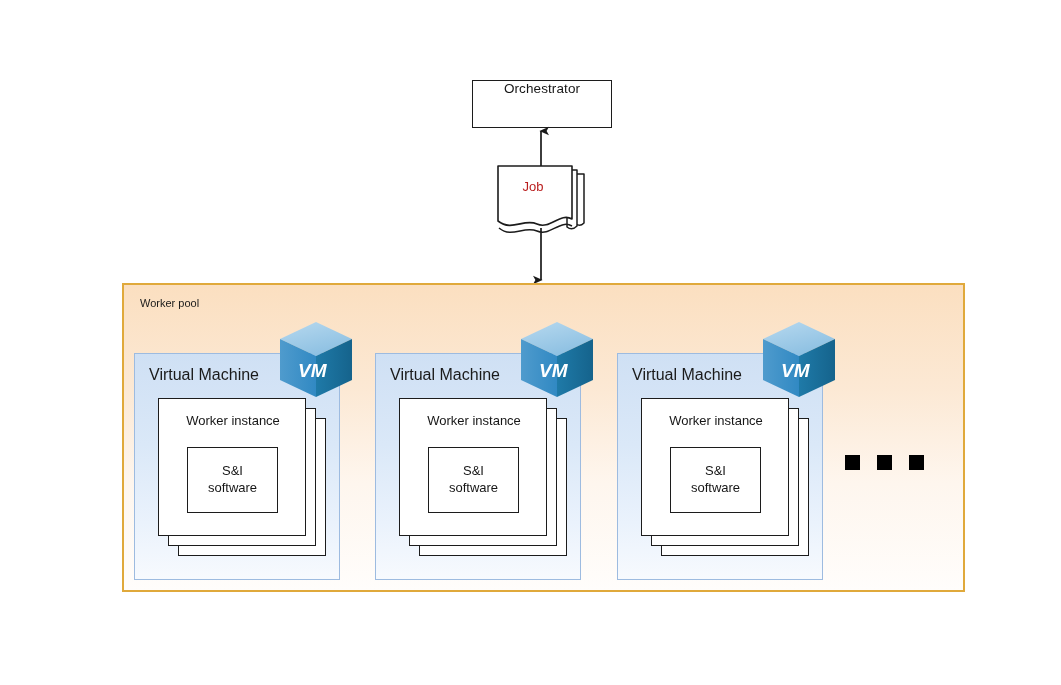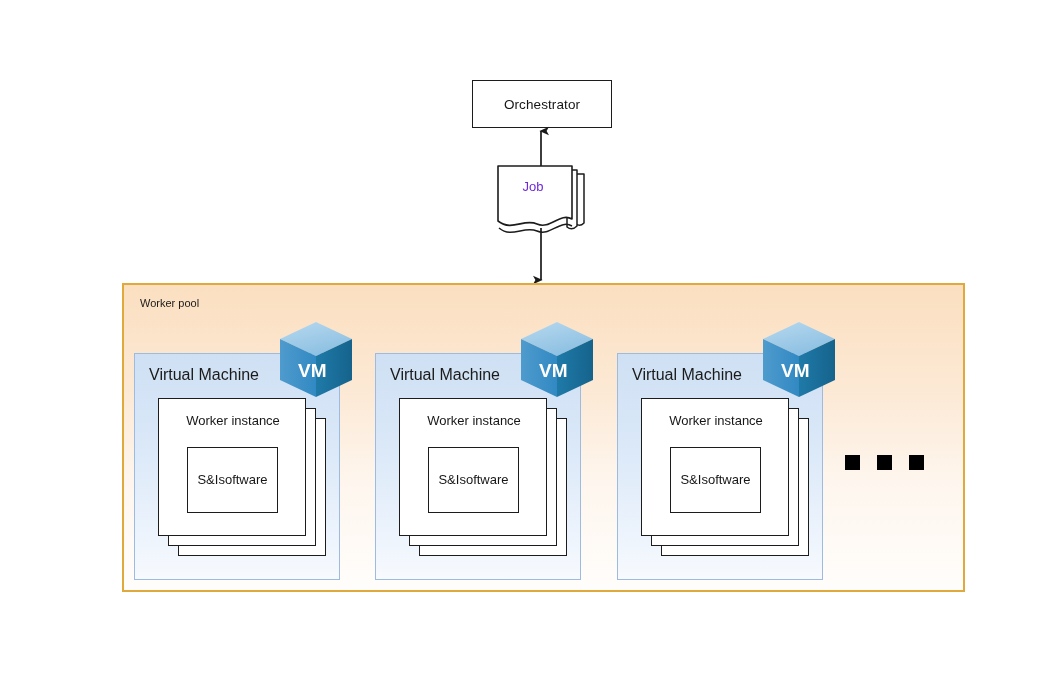--- a/index.html
+++ b/index.html
@@ -26,21 +26,21 @@
   
   .orchestrator {
     position: absolute;
     left: 472px;
     top: 80px;
     width: 140px;
     height: 48px;
     border: 1.6px solid #1c1c1c;
     background: #ffffff;
     display: flex;
-    align-items: center;
+    align-items: flex-start;
     justify-content: center;
     box-sizing: border-box;
   }
   .orchestrator .lbl {
     font-size: 13.5px;
     letter-spacing: .1px;
     color: #161616;
     white-space: nowrap;
   }
 
@@ -53,21 +53,21 @@
     height: 74px;
   }
   .job-wrap svg { display: block; overflow: visible; }
   .job-label {
     position: absolute;
     left: 0;
     top: 13px;
     width: 78px;
     text-align: center;
     font-size: 13px;
-    color: #6d28d9;
+    color: #b91c1c;
     pointer-events: none;
   }
 
   
   .conn {
     position: absolute;
     left: 0; top: 0;
     width: 1061px; height: 685px;
     pointer-events: none;
     overflow: visible;
@@ -116,20 +116,21 @@
     white-space: nowrap;
   }
 
   
   .vm-cube {
     position: absolute;
     top: 321px;
     width: 76px;
     height: 78px;
     z-index: 6;
+    font-style: italic;
   }
   .vm-cube.c1 { left: 278px; }
   .vm-cube.c2 { left: 519px; }
   .vm-cube.c3 { left: 761px; }
   .vm-cube svg { display:block; }
 
   
   .wi-stack {
     position: absolute;
     top: 398px;
@@ -167,20 +168,21 @@
   .si-box {
     position: absolute;
     left: 28px;
     top: 48px;
     width: 91px;
     height: 66px;
     border: 1.5px solid #1c1c1c;
     background: #ffffff;
     box-sizing: border-box;
     display: flex;
+    flex-direction: column;
     align-items: center;
     justify-content: center;
     line-height: 1.28;
   }
   .si-box span {
     font-size: 13px;
     color: #161616;
     display: block;
     text-align: center;
     white-space: nowrap;

